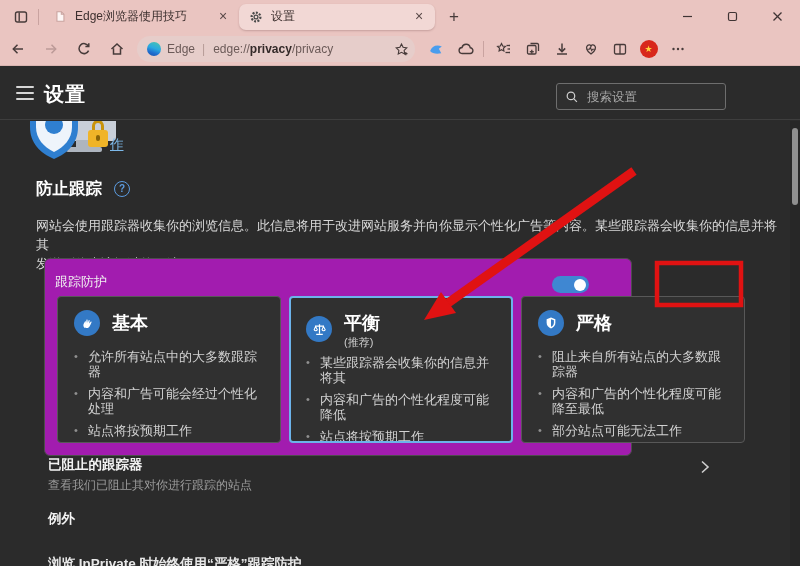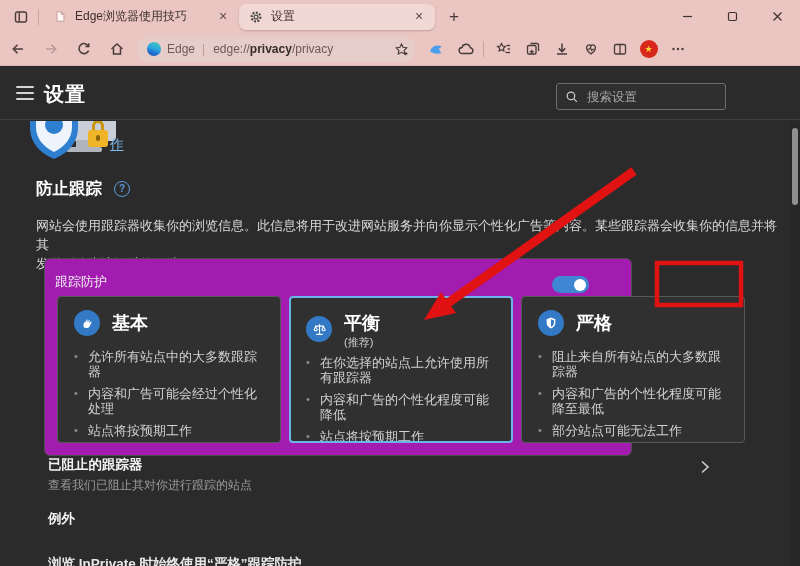--- a/index.html
+++ b/index.html
@@ -334,21 +334,21 @@
               </svg>
           </div>
           <div>
             <div class="card-title">平衡</div>
             <div class="card-badge">(推荐)</div>
           </div>
         </div>
         <div class="bullets">
           <div class="b-row">
               <span class="b-dot">•</span>
-              <span class="b-text">在你选择的站点上允许使用所有跟踪器</span>
+              <span class="b-text">某些跟踪器会收集你的信息并将其</span>
             </div>
           <div class="b-row">
               <span class="b-dot">•</span>
               <span class="b-text">内容和广告的个性化程度可能降低</span>
             </div>
           <div class="b-row">
               <span class="b-dot">•</span>
               <span class="b-text">站点将按预期工作</span>
             </div>
 

